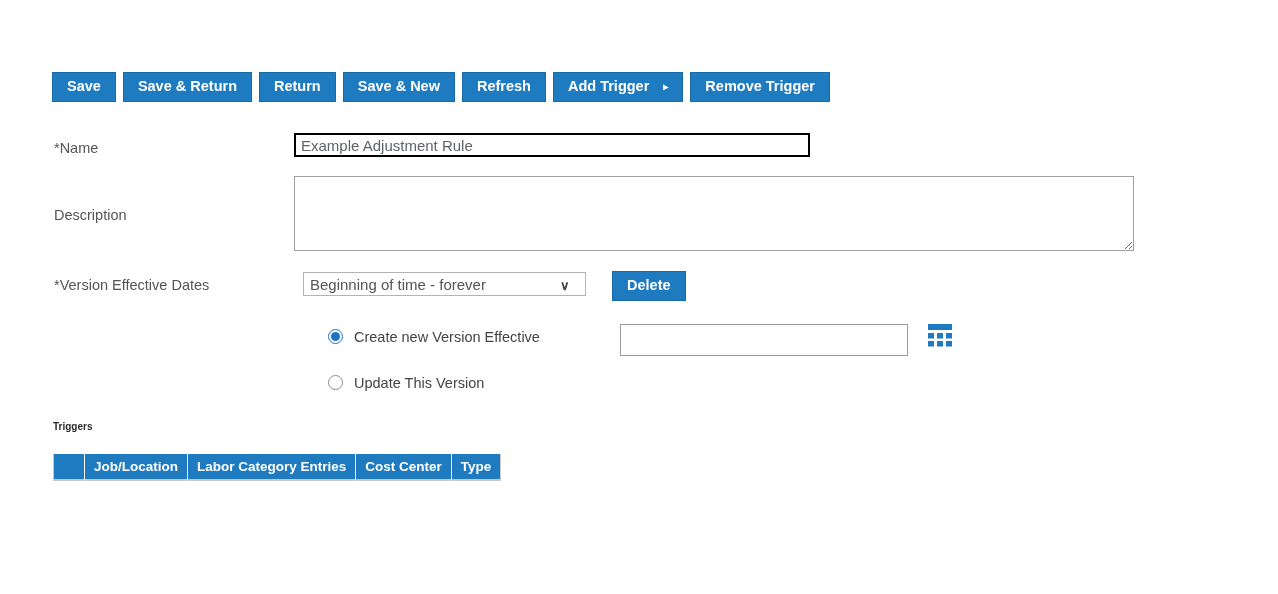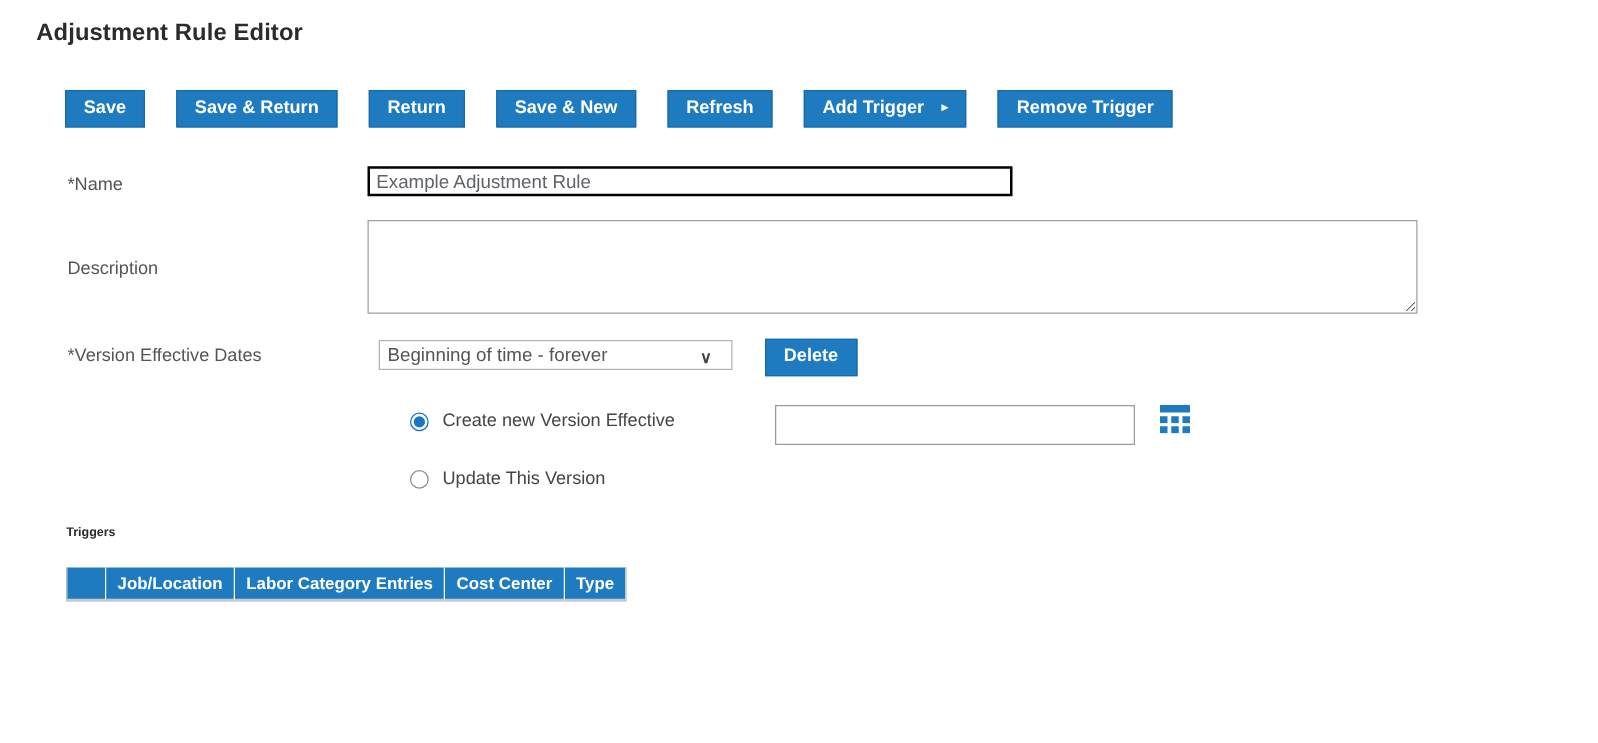--- a/index.html
+++ b/index.html
@@ -35,21 +35,21 @@
     white-space: nowrap;
   }
 
   
   .toolbar {
     position: absolute;
     left: 52px;
     top: 72px;
     display: flex;
     align-items: flex-end;
-    gap: 25px;
+    gap: 7px;
   }
   .btn {
     background: #1f7bc0;
     border: 1px solid #1a6aa8;
     color: #ffffff;
     font-family: "Liberation Sans", sans-serif;
     font-size: 14.5px;
     font-weight: bold;
     line-height: 1;
     padding: 7px 14px 8px 14px;
@@ -148,21 +148,21 @@
   .delete-btn {
     position: absolute;
     left: 612px;
     top: 271px;
   }
 
   
   .radio-row {
     position: absolute;
     display: flex;
-    align-items: flex-end;
+    align-items: flex-start;
     padding-left: 28px;
   }
   .radio-row-1 { left: 300px; top: 329px; }
   .radio-row-2 { left: 300px; top: 375px; }
 
   .radio {
     -webkit-appearance: none;
     -moz-appearance: none;
     appearance: none;
     width: 15px;
@@ -262,21 +262,20 @@
   }
   .triggers-table th:last-child {
     border-right: 1px solid #c9c9c9;
   }
 </style>
 </head>
 <body>
 
 <div class="page">
 
-  <div class="page-title">Adjustment Rule Editor</div>
 
   <div class="toolbar" id="toolbar">
       <button class="btn">
         <span>Save</span>
       </button>
       <button class="btn">
         <span>Save &amp; Return</span>
       </button>
       <button class="btn">
         <span>Return</span>

